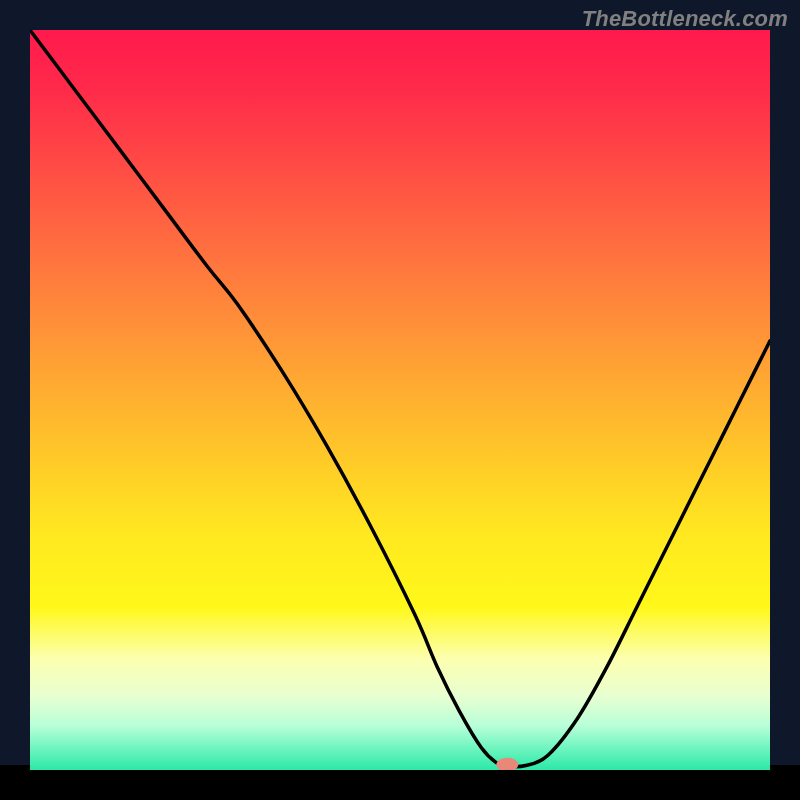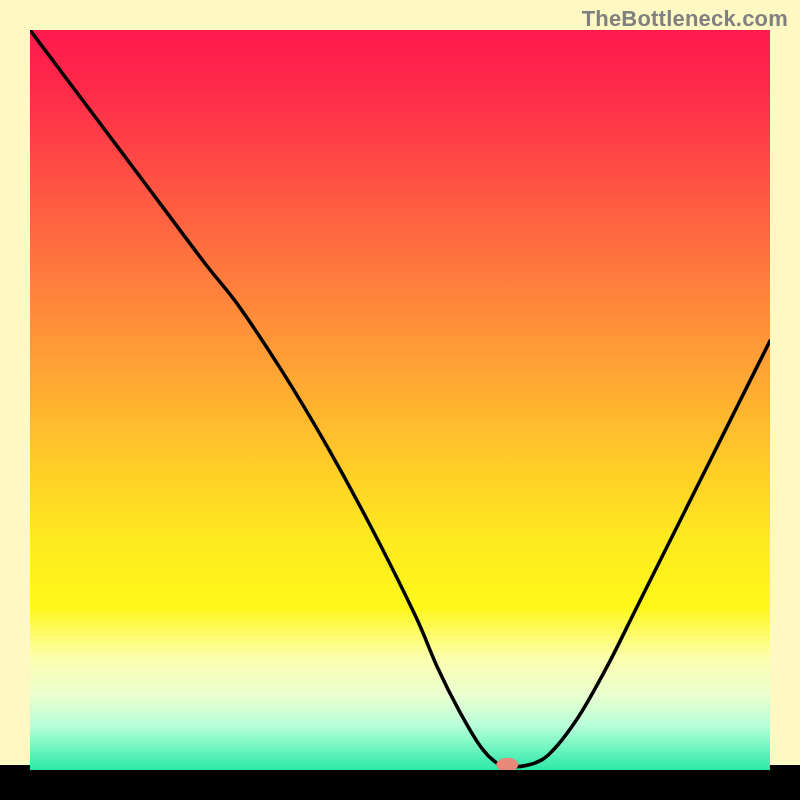--- a/index.html
+++ b/index.html
@@ -7,21 +7,22 @@
     padding: 0;
     width: 800px;
     height: 800px;
     background: #000000;
     overflow: hidden;
   }
   .chart-container {
     position: relative;
     width: 800px;
     height: 765px;
-    background: #fef9c3;
+    background: #0f172a;
+    font-style: italic;
   }
   .plot-area {
     position: absolute;
     left: 30px;
     top: 30px;
     width: 740px;
     height: 740px;
     background: linear-gradient(to bottom,
       #ff1a4d 0%,
       #ff2a4a 8%,

